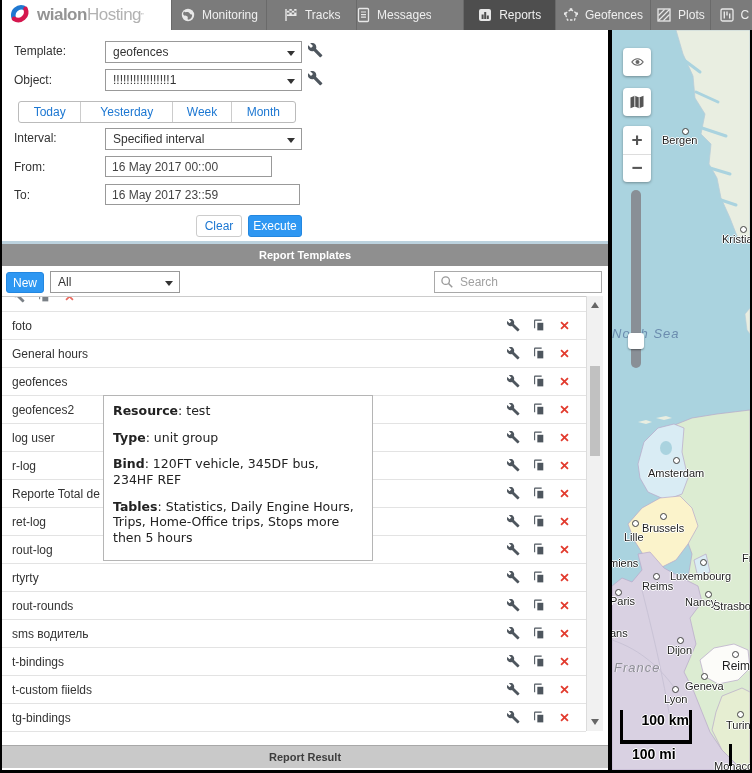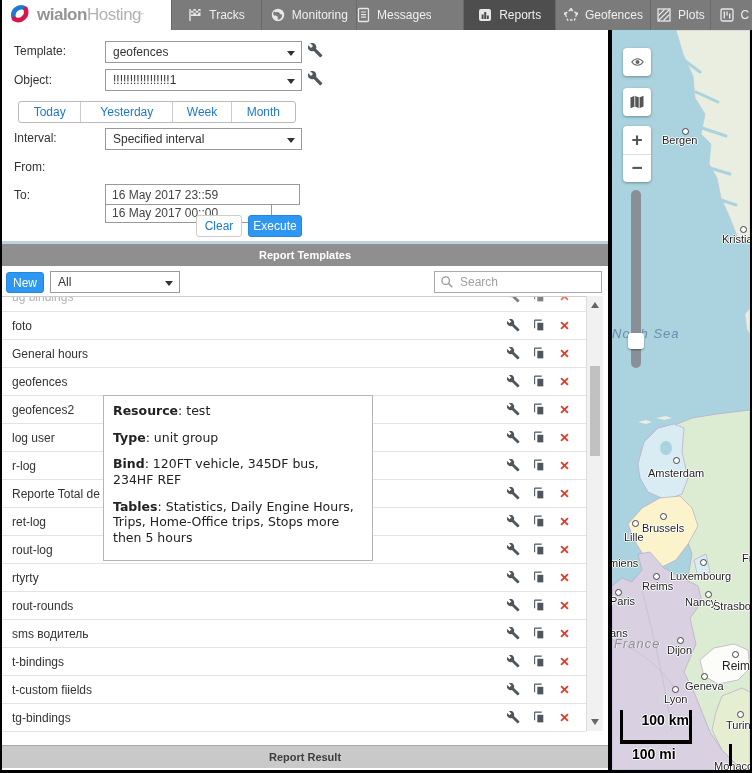--- a/index.html
+++ b/index.html
@@ -88,40 +88,40 @@
 <div class="nav">
   <div class="brand">
     <svg width="22" height="22" viewBox="0 0 22 22">
       <path d="M3.5 13 A8 8 0 0 1 13.5 3.6" stroke="#1f78d1" stroke-width="4.6" fill="none" stroke-linecap="round"></path>
       <path d="M15.5 4.8 A8 8 0 0 1 4 14.8" stroke="#d5174e" stroke-width="4.6" fill="none" stroke-linecap="round"></path>
     </svg>
     <span class="b1">wialon</span>
       <span class="b2">Hosting</span>
       <span class="tm">”</span>
   </div>
+  <div class="tab" style="width:100px">
+    <svg width="16" height="16" viewBox="0 0 16 16">
+      <circle cx="8" cy="8" r="6.2" fill="#e8e8e8"></circle>
+      <path d="M4 4.5c2 1.5 2.5 0 4.5.8s1 2.7 3.5 2.2c.6 2.5-1.5 5-4 5.3-1-1.6.6-2.6-.8-3.6s-3 .3-3.8-1.4C2.8 6.5 3.4 5.3 4 4.5z" fill="#7b7b7b"></path>
+    </svg>
+    <span>Monitoring</span>
+  </div>
   <div class="tab" style="width:94px">
     <svg width="16" height="16" viewBox="0 0 16 16">
       <path d="M3 2v12" stroke="#e8e8e8" stroke-width="1.4"></path>
       <rect x="4" y="2" width="9.5" height="7" fill="#e8e8e8"></rect>
       <rect x="4" y="2" width="2.4" height="1.8" fill="#7b7b7b"></rect>
         <rect x="8.8" y="2" width="2.4" height="1.8" fill="#7b7b7b"></rect>
       <rect x="6.4" y="3.8" width="2.4" height="1.8" fill="#7b7b7b"></rect>
         <rect x="11.2" y="3.8" width="2.3" height="1.8" fill="#7b7b7b"></rect>
       <rect x="4" y="5.6" width="2.4" height="1.8" fill="#7b7b7b"></rect>
         <rect x="8.8" y="5.6" width="2.4" height="1.8" fill="#7b7b7b"></rect>
     </svg>
     <span>Tracks</span>
   </div>
-  <div class="tab" style="width:100px">
-    <svg width="16" height="16" viewBox="0 0 16 16">
-      <circle cx="8" cy="8" r="6.2" fill="#e8e8e8"></circle>
-      <path d="M4 4.5c2 1.5 2.5 0 4.5.8s1 2.7 3.5 2.2c.6 2.5-1.5 5-4 5.3-1-1.6.6-2.6-.8-3.6s-3 .3-3.8-1.4C2.8 6.5 3.4 5.3 4 4.5z" fill="#7b7b7b"></path>
-    </svg>
-    <span>Monitoring</span>
-  </div>
   <div class="tab" style="width:78px">
     <svg width="15" height="16" viewBox="0 0 15 16">
       <rect x="2.5" y="1.5" width="10" height="13" rx="1" fill="none" stroke="#e8e8e8" stroke-width="1.3"></rect>
       <path d="M5 5h5 M5 7.6h5 M5 10.2h5" stroke="#e8e8e8" stroke-width="1.2"></path>
     </svg>
     <span>Messages</span>
   </div>
   <div class="tab active" style="width:96px">
     <svg width="16" height="16" viewBox="0 0 16 16">
       <rect x="2" y="2" width="12" height="12" rx="2" fill="#e8e8e8"></rect>
@@ -183,21 +183,21 @@
     <span style="width:64px">Month</span>
   </div>
 
   <span class="flabel" style="left:12px;top:101px">Interval:</span>
   <div class="sel" style="left:103px;top:98px;width:197px">
     <span>Specified interval</span>
       <i class="arr"></i>
   </div>
 
   <span class="flabel" style="left:12px;top:130px">From:</span>
-  <input class="txt" style="left: 103px; top: 126px; width: 167px; margin-top: 46px;" value="16 May 2017 00::00">
+  <input class="txt" style="left: 103px; top: 126px; width: 167px;" value="16 May 2017 00::00">
 
   <span class="flabel" style="left:12px;top:158px">To:</span>
   <input class="txt" style="left: 103px; top: 154px; width: 195px;" value="16 May 2017 23::59">
 
   <div class="btn ghost" style="left:194px;top:185px;width:46px">Clear</div>
   <div class="btn blue" style="left:246px;top:185px;width:54px">Execute</div>
 
   <div class="topline"></div>
   <div class="bar head">Report Templates</div>
 
@@ -209,21 +209,20 @@
   <div class="search">
     <svg width="14" height="14" viewBox="0 0 16 16">
       <circle cx="6.5" cy="6.5" r="4.3" fill="none" stroke="#999" stroke-width="1.5"></circle>
       <path d="M9.8 9.8 L14 14" stroke="#999" stroke-width="1.7"></path>
     </svg>
     <input placeholder="Search" style="">
   </div>
 
   <div class="list">
     <div class="row cut">
-      <span class="nm">ug bindings</span>
       <span class="acts">
         <svg width="13" height="13" viewBox="0 0 24 24">
             <path d="M22.7 19l-9.85-9.85c.97-2.47.45-5.38-1.57-7.4C9.16-.37 6.08-.77 3.62.4L8 4.77 4.77 8 .4 3.62C-.78 6.08-.38 9.16 1.74 11.28c2.02 2.02 4.93 2.54 7.4 1.57L19 22.7c.39.39 1.02.39 1.41 0l2.29-2.29c.4-.38.4-1.02 0-1.41z" fill="#4e565e"></path>
           </svg>
         <svg width="13" height="13" viewBox="0 0 24 24">
             <rect x="8" y="7" width="11" height="14" fill="#4e565e"></rect>
             <path d="M16 1H4c-1.1 0-2 .9-2 2v14h2V3h12V1z" fill="#4e565e"></path>
           </svg>
         <svg width="11" height="11" viewBox="0 0 16 16">
             <path d="M3 3 L13 13 M13 3 L3 13" stroke="#e23b2e" stroke-width="2.6"></path>
@@ -496,21 +495,21 @@
     <path d="M0,556 L10,548 L20,552 L30,540 L26,524 L38,522 L52,538 L70,548 L86,556 L90,572 L78,588 L84,614 L72,642 L82,662 L90,682 L98,702 L110,720 L124,734 L124,740 L0,740 Z" fill="#d9d1e2" stroke="#b7a8c9" stroke-width="0.7"></path>
 
     <path d="M88,630 L102,618 L122,614 L136,620 L138,638 L126,650 L106,654 L92,646 Z" fill="#fcfcf9" stroke="#b7a8c9" stroke-width="0.7"></path>
 
     <path d="M110,666 L130,658 L138,662 L138,740 L126,736 L110,720 L100,700 L104,682 Z" fill="#e6eed2" stroke="#b7a8c9" stroke-width="0.7"></path>
 
     <path d="M30,560 C40,600 50,640 60,700 M0,610 C30,620 50,640 64,660" stroke="#c9c3d6" stroke-width="1" fill="none"></path>
   </svg>
 
   <span class="sea-label" style="left:0px;top:296px">North Sea</span>
-  <span class="cty-label" style="left:2px;top:606px">France</span>
+  <span class="cty-label" style="left:2px;top:630px">France</span>
 
   <i class="mark" style="left:70px;top:98px"></i>
   <i class="mark" style="left:128px;top:196px"></i>
   <i class="mark" style="left:61px;top:427px"></i>
   <i class="mark" style="left:48px;top:483px"></i>
   <i class="mark" style="left:20px;top:490px"></i>
   <i class="mark" style="left:88px;top:529px"></i>
   <i class="mark" style="left:41px;top:543px"></i>
   <i class="mark" style="left:3px;top:559px"></i>
   <i class="mark" style="left:93px;top:561px"></i>

